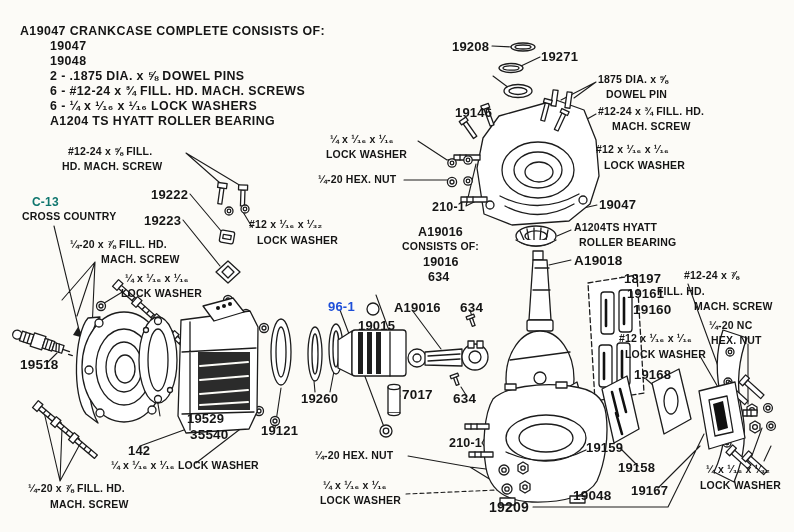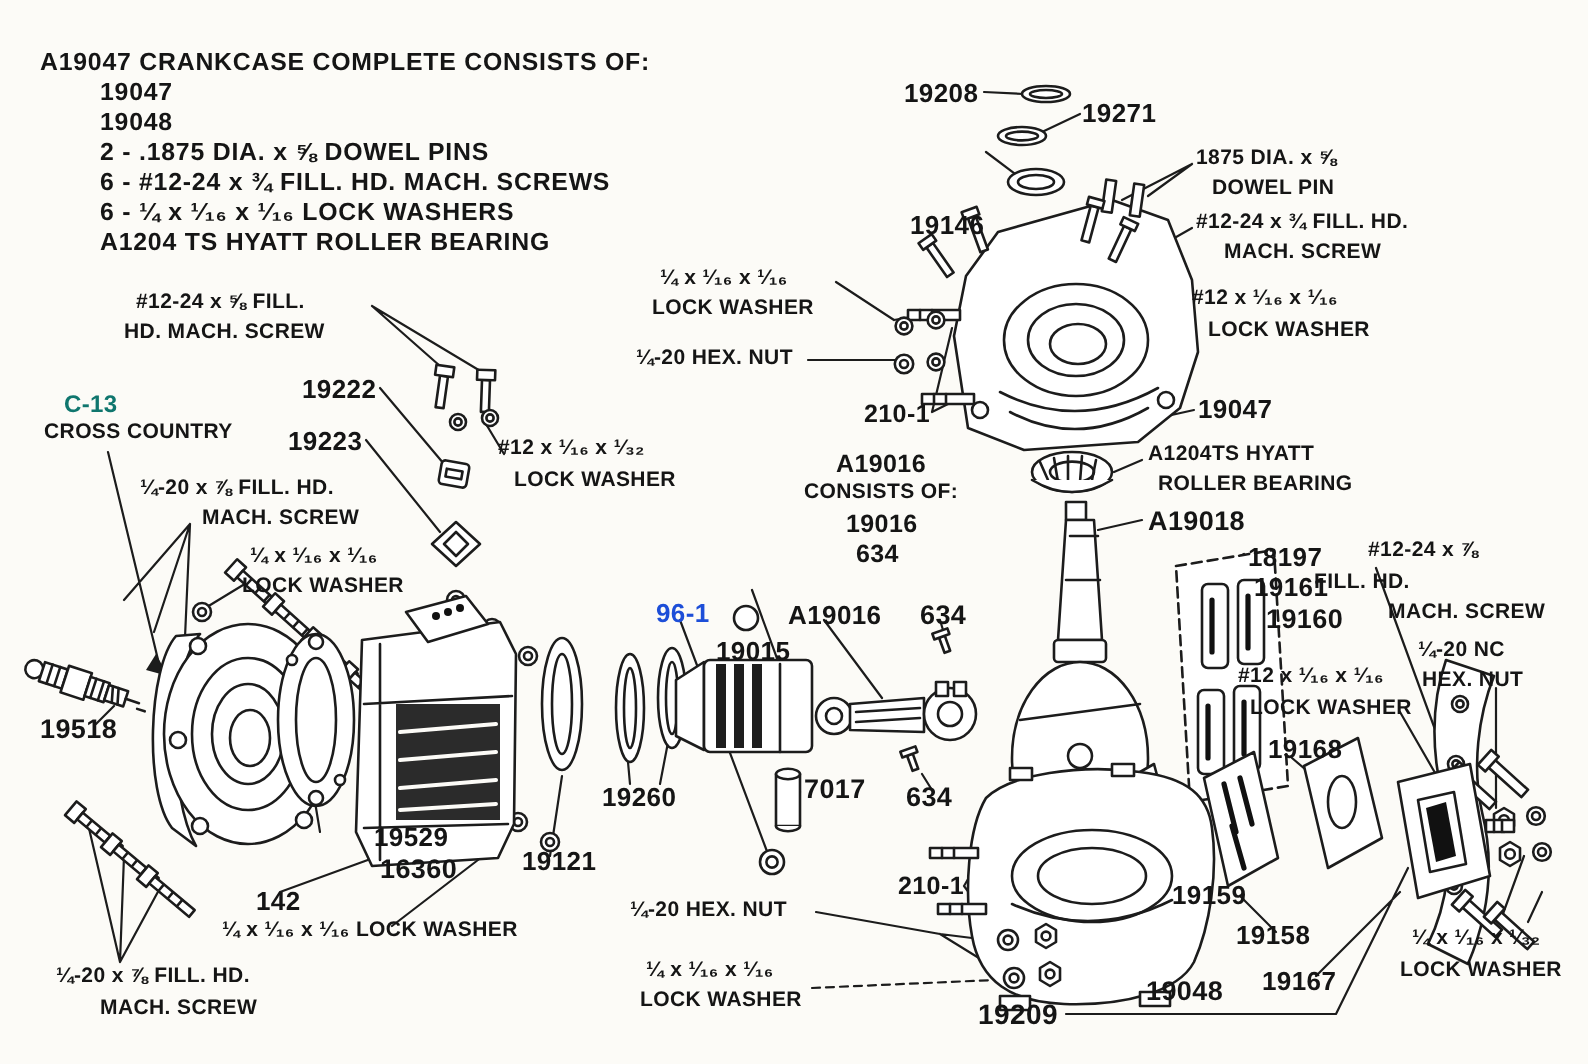--- a/index.html
+++ b/index.html
@@ -498,21 +498,21 @@
       <div class="lbl" style="left: 634px; top: 368px; font-size: 13px; color: rgb(21, 21, 21);">19168</div>
       <div class="lbl" style="left: 358px; top: 283px; font-size: 13px; color: rgb(21, 21, 21); margin-top: 36px;">19015</div>
       <div class="lbl" style="left: 328px; top: 300px; font-size: 13px; color: #1d4ed8;">96-1</div>
       <div class="lbl" style="left: 394px; top: 301px; font-size: 13px; color: rgb(21, 21, 21);">A19016</div>
       <div class="lbl" style="left: 460px; top: 301px; font-size: 13.5px; color: rgb(21, 21, 21);">634</div>
       <div class="lbl" style="left: 453px; top: 392px; font-size: 13.5px; color: rgb(21, 21, 21);">634</div>
       <div class="lbl" style="left: 402px; top: 388px; font-size: 13.5px; color: rgb(21, 21, 21);">7017</div>
       <div class="lbl" style="left: 301px; top: 392px; font-size: 13px; color: rgb(21, 21, 21);">19260</div>
       <div class="lbl" style="left: 20px; top: 358px; font-size: 13.5px; color: rgb(21, 21, 21);">19518</div>
       <div class="lbl" style="left: 141px; top: 412px; font-size: 13px; color: rgb(21, 21, 21); margin-left: 46px;">19529</div>
-      <div class="lbl" style="left: 190px; top: 428px; font-size: 13.5px; color: rgb(21, 21, 21);">16360</div>
+      <div class="lbl" style="left: 190px; top: 428px; font-size: 13.5px; color: rgb(21, 21, 21);">35540</div>
       <div class="lbl" style="left: 261px; top: 424px; font-size: 13px; color: rgb(21, 21, 21);">19121</div>
       <div class="lbl" style="left: 128px; top: 444px; font-size: 13px; color: rgb(21, 21, 21);">142</div>
       <div class="lbl" style="left: 111px; top: 460px; color: rgb(21, 21, 21);">¼ x ¹⁄₁₆ x ¹⁄₁₆ LOCK WASHER</div>
       <div class="lbl" style="left: 28px; top: 483px; color: rgb(21, 21, 21);">¼-20 x ⅞ FILL. HD.</div>
       <div class="lbl" style="left: 50px; top: 499px; color: rgb(21, 21, 21);">MACH. SCREW</div>
       <div class="lbl" style="left: 315px; top: 450px; color: rgb(21, 21, 21);">¼-20 HEX. NUT</div>
       <div class="lbl" style="left: 323px; top: 480px; color: rgb(21, 21, 21);">¼ x ¹⁄₁₆ x ¹⁄₁₆</div>
       <div class="lbl" style="left: 320px; top: 495px; color: rgb(21, 21, 21);">LOCK WASHER</div>
       <div class="lbl" style="left: 449px; top: 437px; font-size: 12.5px; color: rgb(21, 21, 21);">210-1</div>
       <div class="lbl" style="left: 586px; top: 441px; font-size: 13px; color: rgb(21, 21, 21);">19159</div>

